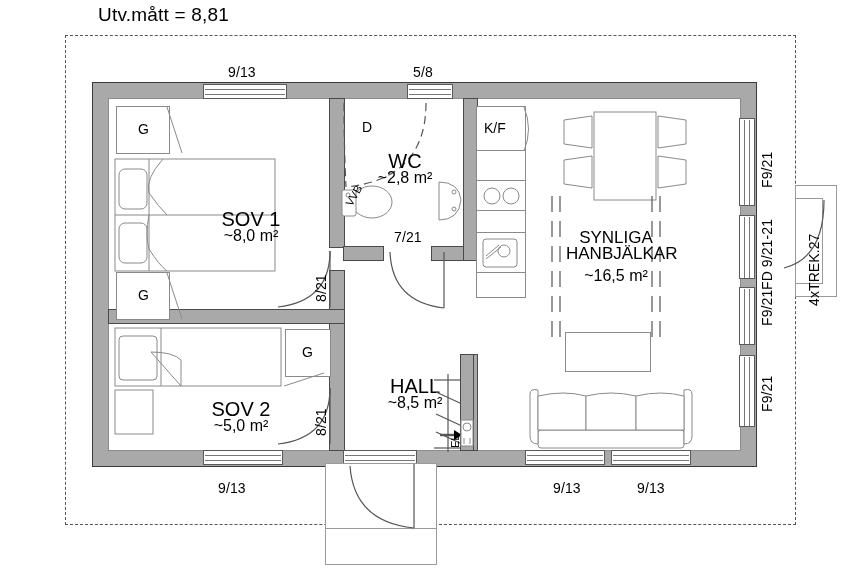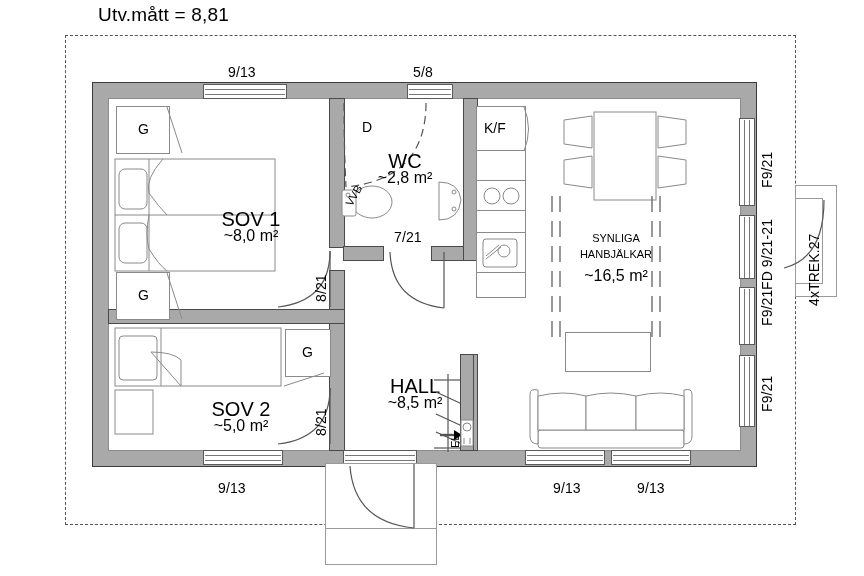--- a/index.html
+++ b/index.html
@@ -248,21 +248,21 @@
 </svg>
 
 <svg class="abs" style="left:548px;top:196px;width:120px;height:150px;">
   <g class="st2" style="stroke-dasharray:16 9">
     <line x1="4" y1="0" x2="4" y2="150"></line>
     <line x1="12" y1="0" x2="12" y2="150"></line>
     <line x1="104" y1="0" x2="104" y2="150"></line>
     <line x1="112" y1="0" x2="112" y2="150"></line>
   </g>
 </svg>
-<div class="abs" style="left:566px;top:230px;width:100px;text-align:center;font-size:11px;line-height:16px;">
+<div class="abs" style="left:566px;top:230px;width:100px;text-align:center;font-size:17px;line-height:16px;">
   <div>SYNLIGA</div>
   <div>HANBJÄLKAR</div>
 </div>
 
 <div class="abs room" style="left:521px;top:268px;width:190px;">
   <div class="ar">~16,5 m²</div>
 </div>
 
 <div class="abs thin" style="left:566px;top:333px;width:84px;height:38px;"></div>
 

